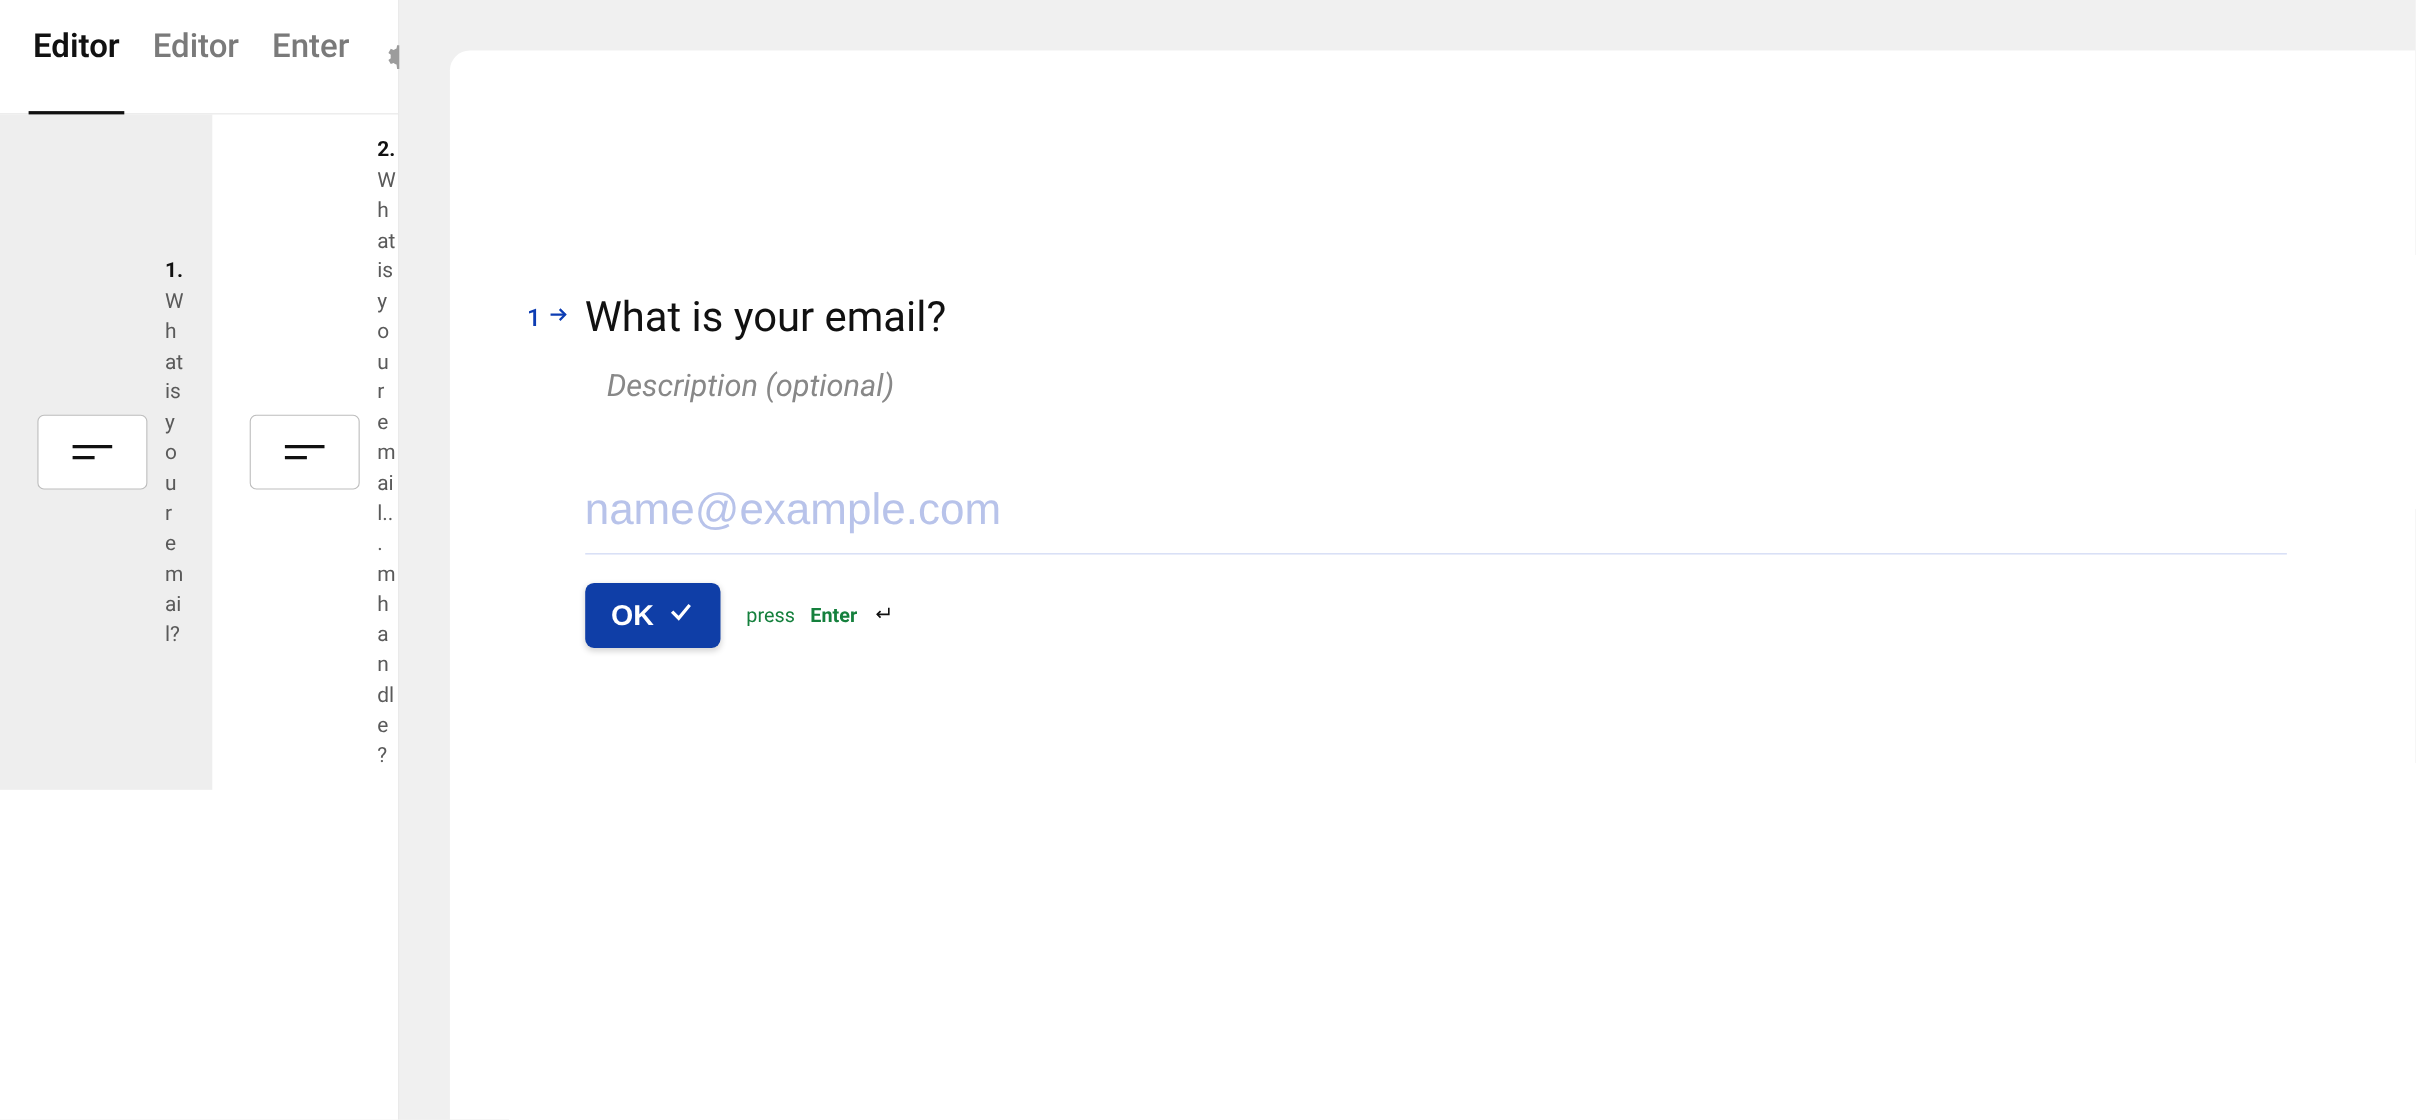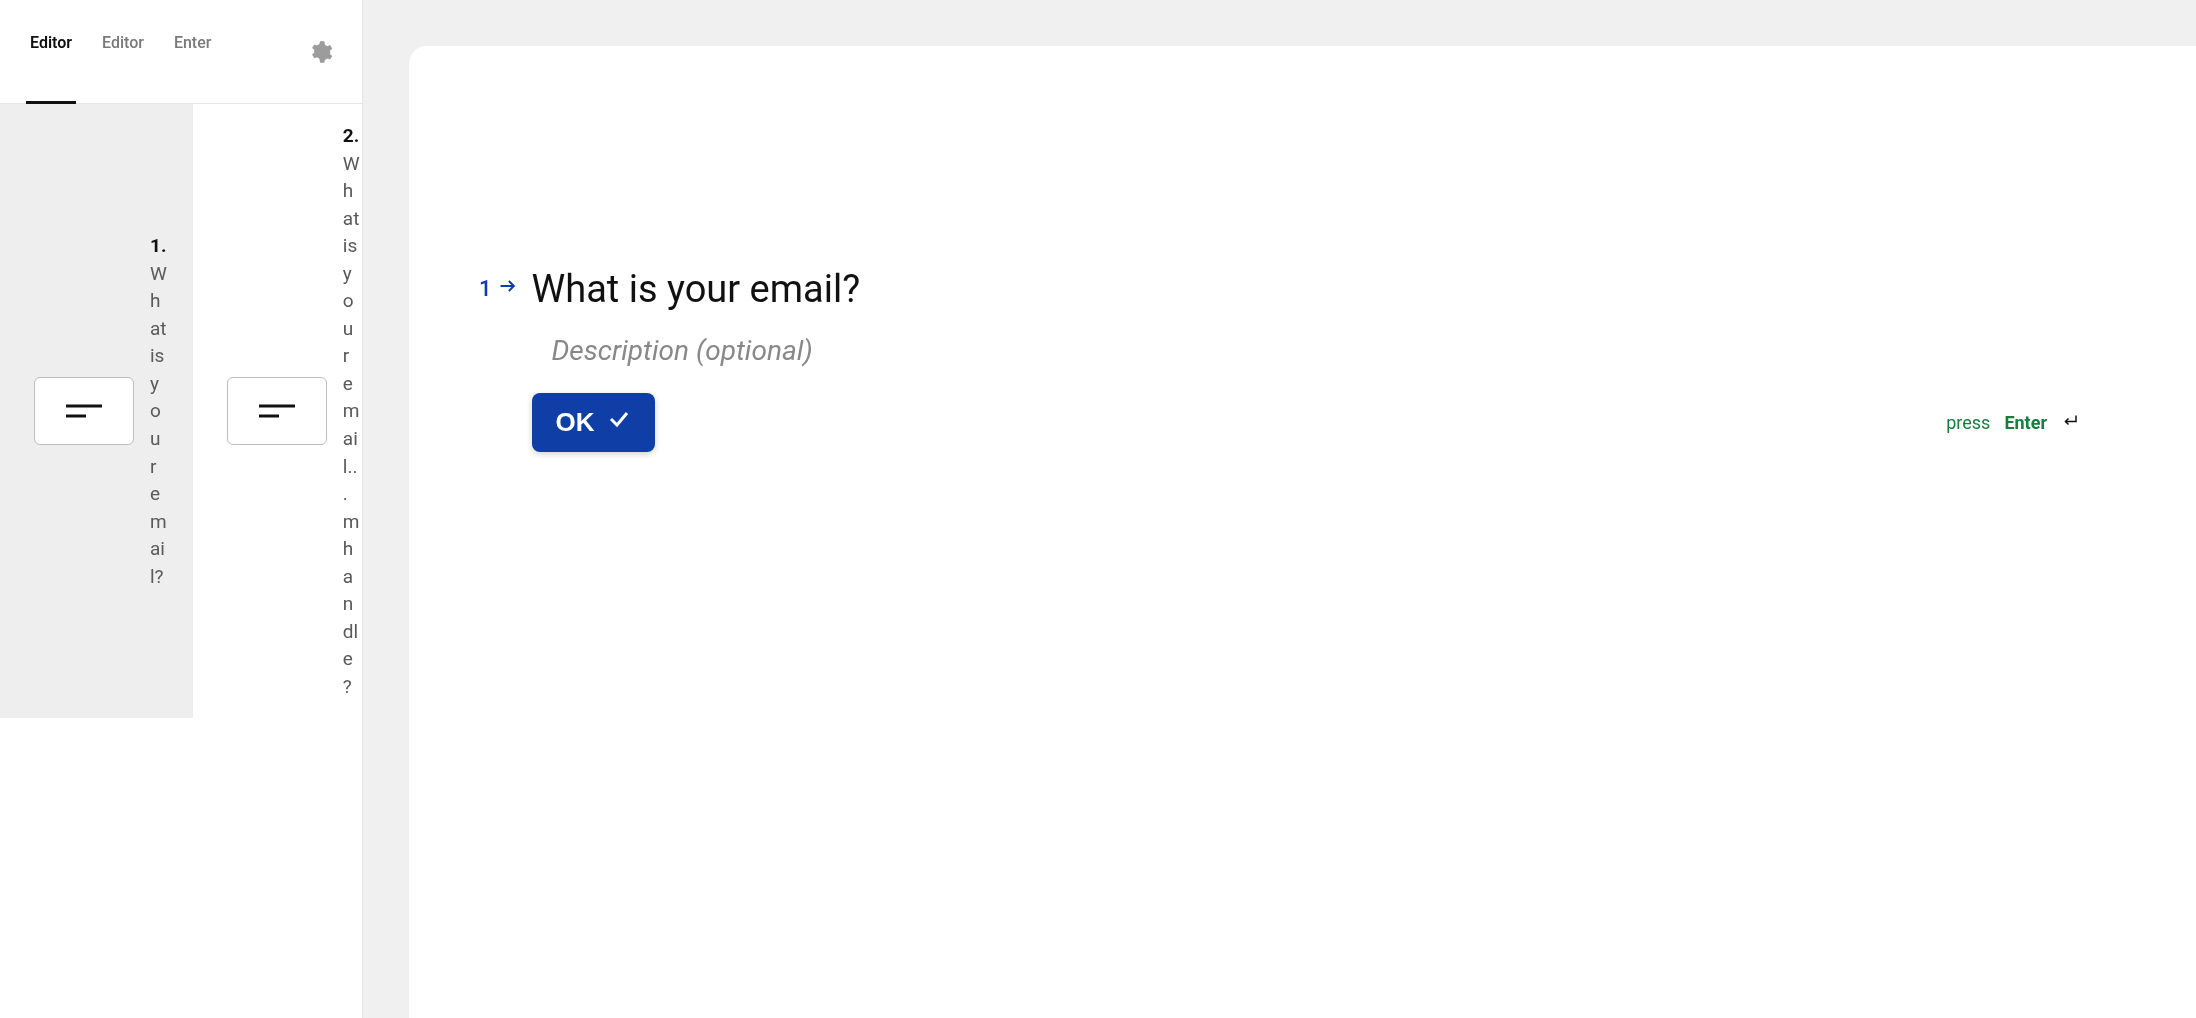--- a/index.html
+++ b/index.html
@@ -27,21 +27,21 @@
     }
 
     .tabs-row {
       display: flex;
       align-items: center;
       padding: 0 22px 0 30px;
       border-bottom: 1px solid #e6e6e6;
       height: 104px;
     }
     .tab {
-      font-size: 16px;
+      font-size: 30px;
       font-weight: 500;
       color: #7a7a7a;
       padding: 0 0 18px 0;
       margin-right: 30px;
       line-height: 1;
       cursor: pointer;
       position: relative;
       display: flex;
       align-items: center;
       height: 100%;
@@ -181,21 +181,20 @@
       color: #222;
       background: transparent;
     }
     .answer-input::placeholder { color: #b8c3ea; }
 
     .action-row {
       margin-top: 26px;
       display: flex;
       align-items: center;
       gap: 24px;
-      justify-content: space-between;
     }
     .ok-btn {
       background: #0f3ea7;
       color: #fff;
       font-size: 26px;
       font-weight: 700;
       border: none;
       border-radius: 8px;
       padding: 14px 24px;
       display: flex; align-items: center; gap: 12px;
@@ -270,20 +269,21 @@
           <span>
             <svg viewBox="0 0 24 24">
                 <line x1="3" y1="12" x2="19" y2="12"></line>
                 <polyline points="13 6 19 12 13 18"></polyline>
               </svg>
           </span>
         </div>
         <div class="q-body">
           <div class="q-title">What is your email?</div>
           <div class="q-desc">Description (optional)</div>
+          <input class="answer-input" type="text" placeholder="name@example.com" style="">
           <div class="action-row">
             <button class="ok-btn">
               <span>OK</span>
               <span>
                 <svg viewBox="0 0 24 24">
                     <polyline points="4 12 10 18 20 6"></polyline>
                   </svg>
               </span>
             </button>
             <div class="hint">

